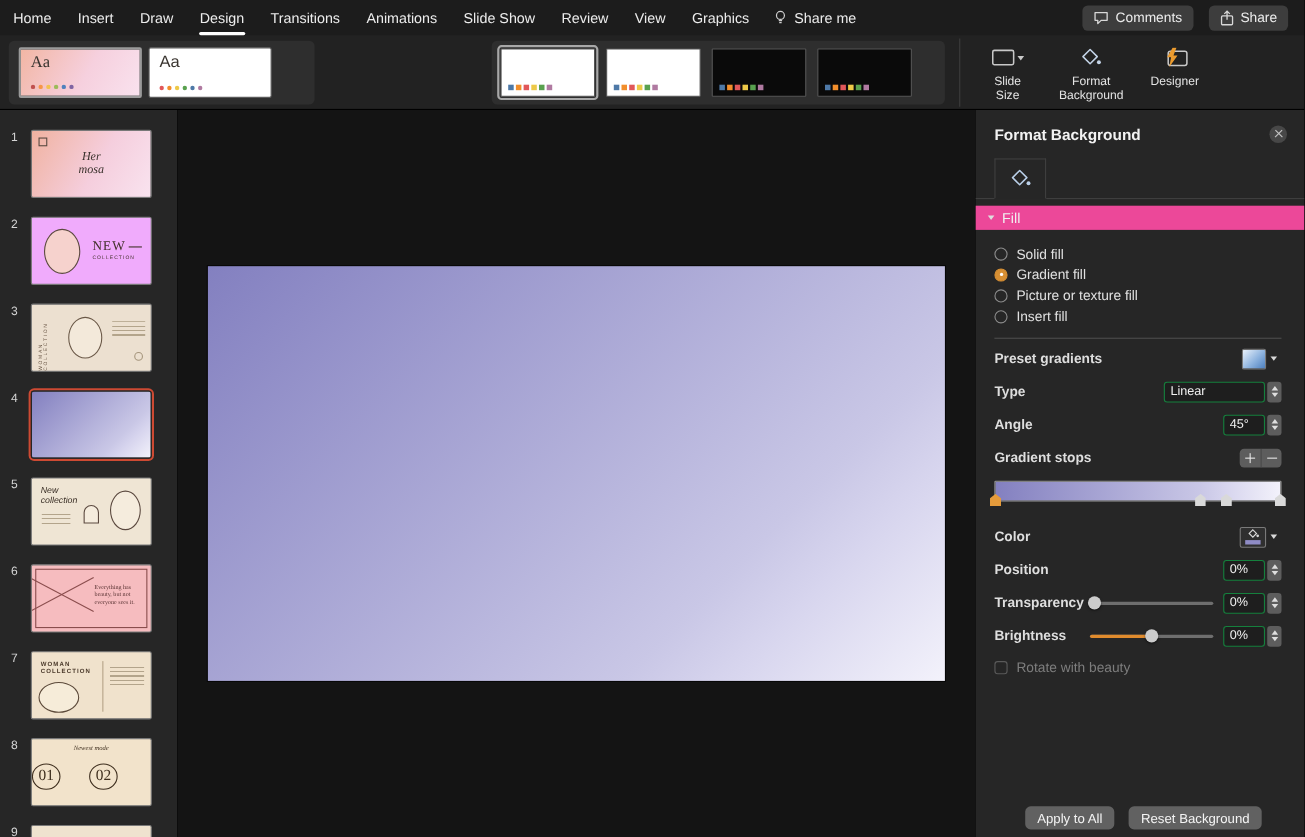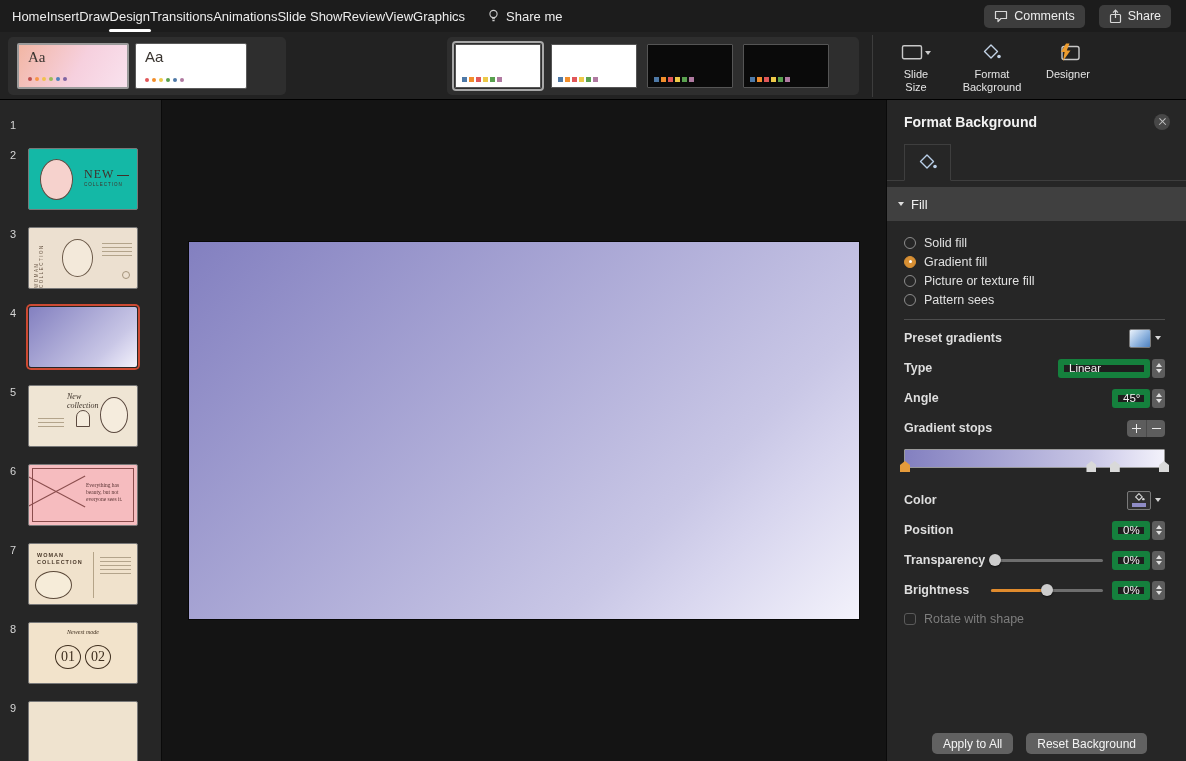--- a/index.html
+++ b/index.html
@@ -5,21 +5,21 @@
   * { margin:0; padding:0; box-sizing:border-box; }
   html,body { background:#000; }
   .app {
     position:relative; width:1186px; height:761px; overflow:hidden;
     background:#1c1c1c; font-family:"Liberation Sans", sans-serif; color:#e8e8e8;
     -webkit-font-smoothing:antialiased;
   }
 
   
   .menubar { height:32px; display:flex; align-items:center; padding:0 15px 0 12px; background:#1c1c1c; }
-  .menu-items { display:flex; align-items:center; font-size:13px; }
+  .menu-items { display:flex; align-items:center; gap:24px; font-size:13px; }
   .menu-item { position:relative; color:#ececec; cursor:default; white-space:nowrap; }
   .menu-item.active::after { content:""; position:absolute; left:-1px; right:-1px; bottom:-8px; height:2.5px; background:#ffffff; border-radius:2px; }
   .tellme { display:flex; align-items:center; gap:6px; margin-left:22px; font-size:13px; color:#ececec; }
   .menubar-right { margin-left:auto; display:flex; align-items:center; gap:14px; }
   .mbtn { display:flex; align-items:center; gap:6px; height:23px; padding:0 10px; background:#3d3d3d; border-radius:5px; font-size:12.5px; color:#ececec; }
 
   
   .ribbon { height:68px; background:#222222; border-bottom:1px solid #000; display:flex; align-items:center; padding:0 8px; }
   .theme-group { width:278px; height:58px; background:#2e2e2e; border-radius:5px; display:flex; align-items:center; gap:6px; padding:6px 9px; }
   .theme-card { position:relative; width:112px; height:46px; border-radius:2px; }
@@ -54,53 +54,53 @@
   .slide-item { display:flex; margin-bottom:17px; padding-left:7px; }
   .slide-num { width:21px; font-size:11px; color:#d5d5d5; padding-top:1px; text-align:left; padding-left:3px; }
   .thumb { position:relative; width:110px; height:62px; border:1px solid #787878; border-radius:2px; overflow:hidden; background:#fff; flex:none; }
   .thumb.sel4 { border:1px solid #262626; box-shadow:0 0 0 2px #cd4a33; border-radius:3px; }
 
   .t1 { background:linear-gradient(120deg,#f0b2a0,#f5cedd 55%,#f9e3ef); }
   .t1-logo { position:absolute; left:6px; top:6px; width:8px; height:8px; border:1px solid #5a4a42; }
   .t1-txt { position:absolute; left:50%; top:50%; transform:translate(-50%,-50%); width:40px; text-align:center;
             font-family:"Liberation Serif", serif; font-style:italic; font-size:11px; line-height:1.05; color:#3c332e; }
 
-  .t2 { background:#14b8a6; }
+  .t2 { background:#f0abfc; }
   .t2-oval { position:absolute; left:11px; top:10px; width:33px; height:41px; border:1px solid #5c4a40; border-radius:50%; background:#f6d2cd; }
   .t2-new { position:absolute; left:55px; top:18px; font-family:"Liberation Serif", serif; font-size:12px; letter-spacing:1px; color:#42302a; }
   .t2-new::after { content:""; display:inline-block; width:12px; height:1px; background:#42302a; vertical-align:middle; margin-left:3px; }
   .t2-col { position:absolute; left:55px; top:33px; font-size:4.5px; letter-spacing:1px; color:#42302a; }
 
   .t3 { background:#ece0d0; }
   .t3-vert { position:absolute; left:5px; top:8px; writing-mode:vertical-rl; transform:rotate(180deg); font-size:4.5px; letter-spacing:1.5px; color:#6b5948; }
   .t3-oval { position:absolute; left:33px; top:11px; width:31px; height:38px; border:1px solid #6b5948; border-radius:50%; background:#f3e9da; }
   .t3-lines { position:absolute; left:73px; top:15px; width:30px; height:16px; background:repeating-linear-gradient(#b3a48b 0 1px, transparent 1px 4px); }
   .t3-dot { position:absolute; right:7px; bottom:9px; width:8px; height:8px; border:1px solid #a5957c; border-radius:50%; }
 
   .t5 { background:#efe5d4; }
-  .t5-txt { position:absolute; left:8px; top:7px; width:40px; font-family:Liberation Serif, serif; font-style:italic; font-size:8px; line-height:1.1; color:#3a2f26;margin-left:30px; }
+  .t5-txt { position:absolute; left:8px; top:7px; width:40px; font-family:Liberation Sans, sans-serif; font-style:italic; font-size:8px; line-height:1.1; color:#3a2f26; }
   .t5-lines { position:absolute; left:9px; top:32px; width:26px; height:12px; background:repeating-linear-gradient(#b3a48b 0 1px, transparent 1px 4px); }
   .t5-arch { position:absolute; left:47px; top:24px; width:14px; height:17px; border:1px solid #5c4a40; border-radius:7px 7px 0 0; background:#f5ecdd; }
   .t5-oval { position:absolute; right:9px; top:11px; width:28px; height:36px; border:1px solid #5c4a40; border-radius:50%; background:#f5ecdd; }
 
   .t6 { background:#f6bcbf; }
   .t6::before { content:""; position:absolute; inset:3px; border:1px solid #8a4d4d; }
   .t6-diag { position:absolute; left:-6px; top:26px; width:66px; height:1px; background:#8a4d4d; transform:rotate(-28deg); }
   .t6-diag2 { position:absolute; left:-6px; top:26px; width:66px; height:1px; background:#8a4d4d; transform:rotate(28deg); }
   .t6-txt { position:absolute; right:8px; top:17px; width:43px; font-size:5.5px; line-height:1.25; color:#5a3434; font-family:"Liberation Serif", serif; }
 
   .t7 { background:#f0e2cc; }
   .t7-title { position:absolute; left:8px; top:8px; width:36px; font-size:5.5px; font-weight:bold; letter-spacing:1px; line-height:1.3; color:#4a392a; }
   .t7-oval { position:absolute; left:6px; bottom:5px; width:37px; height:28px; border:1px solid #5c4a3a; border-radius:50%; background:#f6ecd9; }
   .t7-vline { position:absolute; left:64px; top:8px; width:1px; height:46px; background:#b5a488; }
   .t7-lines { position:absolute; left:71px; top:13px; width:31px; height:20px; background:repeating-linear-gradient(#b3a48b 0 1px, transparent 1px 4px); }
 
   .t8 { background:#f2e3cb; }
   .t8-top { position:absolute; left:0; right:0; top:6px; text-align:center; font-family:"Liberation Serif", serif; font-style:italic; font-size:6px; color:#3f2f1f; }
-  .t8-nums { position:absolute; left:0; right:0; top:22px; display:flex; justify-content:center; gap:4px; }
+  .t8-nums { position:absolute; left:0; right:0; top:22px; display:flex; gap:26px; }
   .t8-n { display:flex; align-items:center; justify-content:center; width:26px; height:24px; border:1px solid #3f2f1f; border-radius:50%;
           font-family:"Liberation Serif", serif; font-size:14px; color:#3f2f1f; }
 
   .t9 { background:#efe3cf; }
 
   
   .canvas { flex:1; background:#141414; display:flex; align-items:center; justify-content:center; }
   .slide-surface { width:670px; height:377px; box-shadow:0 0 0 1px rgba(0,0,0,.65); }
 
   
@@ -108,41 +108,41 @@
   .pane-title-row { display:flex; align-items:center; justify-content:space-between; padding:14px 16px 0 17px; }
   .pane-title { font-size:14px; font-weight:bold; color:#f2f2f2; }
   .close-btn { position:relative; width:16px; height:16px; border-radius:50%; background:#474747; }
   .close-btn::before,.close-btn::after { content:""; position:absolute; left:3.5px; top:7.2px; width:9px; height:1.4px; background:#c4c4c4; }
   .close-btn::before { transform:rotate(45deg); } .close-btn::after { transform:rotate(-45deg); }
 
   .tab-strip { margin-top:14px; height:37px; border-bottom:1px solid #3e3e3e; }
   .pane-tab { margin-left:17px; width:47px; height:37px; border:1px solid #3e3e3e; border-bottom:1px solid #262626; background:#262626;
               display:flex; align-items:center; justify-content:center; }
 
-  .fill-header { margin-top:6px; height:34px; background:#404040; display:flex; align-items:center; gap:7px; padding-left:11px; font-size:13px; color:#f0f0f0; }
+  .fill-header { margin-top:6px; height:22px; background:#ec4899; display:flex; align-items:center; gap:7px; padding-left:11px; font-size:13px; color:#f0f0f0; }
   .fill-header .chev { border-top-color:#dedede; }
 
   .fill-options { padding:12px 20px 0 17px; }
   .opt-row { display:flex; align-items:center; height:19px; }
   .radio { width:12px; height:12px; border:1px solid #8c8c8c; border-radius:50%; margin-right:8px; flex:none; position:relative; background:transparent; }
   .radio.sel { background:#d78f33; border-color:#d78f33; }
   .radio.sel::after { content:""; position:absolute; left:3.5px; top:3.5px; width:3px; height:3px; border-radius:50%; background:#fff; }
   .checkbox { width:12px; height:12px; border:1px solid #8c8c8c; border-radius:3px; margin-right:8px; flex:none; background:transparent; }
   .checkbox.dis { border-color:#5a5a5a; }
   .opt-label { font-size:12.5px; color:#e0e0e0; }
   .chk-row { margin-top:5px; }
 
   .pane-body { padding:0 21px 0 17px; }
   .divider { border:none; border-top:1px solid #4d4d4d; margin:10px 0 3px; }
 
   .prow { display:flex; align-items:center; height:30px; }
   .prow .plabel { color:#dedede;font-weight:bold; }
   .prow .ctrl { margin-left:auto; display:flex; align-items:center; }
 
-  .field { height:19px; background:#1e1e1e; border:6px solid #15803d; border-radius:3px; color:#f0f0f0; font-size:11.5px; display:flex; align-items:center; padding:0 5px; }
+  .field { height:19px; background:#1e1e1e; border:1px solid #15803d; border-radius:3px; color:#f0f0f0; font-size:11.5px; display:flex; align-items:center; padding:0 5px; }
   .field.w-small { width:38px; }
   .field.w-type { width:92px; }
   .stepper { width:13px; height:19px; margin-left:2px; background:#5d5d5d; border-radius:3px; display:flex; flex-direction:column; align-items:center; justify-content:center; gap:2.5px; }
   .tri-up { width:0; height:0; border-left:3px solid transparent; border-right:3px solid transparent; border-bottom:4px solid #dedede; }
   .tri-dn { width:0; height:0; border-left:3px solid transparent; border-right:3px solid transparent; border-top:4px solid #dedede; }
 
   .grad-swatch { width:22px; height:19px; border:1px solid #7a7a7a; border-radius:2px; background:linear-gradient(135deg,#eaf2fb,#8fb4df 55%,#4d80bf); }
   .dd-chev { width:14px; height:19px; display:flex; align-items:center; justify-content:center; }
   .dd-chev .chev { border-top-color:#d8d8d8; }
 
@@ -329,20 +329,24 @@
       </div>
     </div>
   </div>
 
   <div class="content">
 
     <aside class="slide-panel">
 
       <div class="slide-item">
         <span class="slide-num">1</span>
+        <div class="thumb t1">
+          <span class="t1-logo"></span>
+          <div class="t1-txt">Her mosa</div>
+        </div>
       </div>
 
       <div class="slide-item">
         <span class="slide-num">2</span>
         <div class="thumb t2">
           <span class="t2-oval"></span>
           <div class="t2-new">NEW</div>
           <div class="t2-col">COLLECTION</div>
         </div>
       </div>
@@ -444,21 +448,21 @@
         <div class="opt-row">
           <span class="radio sel"></span>
           <span class="opt-label">Gradient fill</span>
         </div>
         <div class="opt-row">
           <span class="radio"></span>
           <span class="opt-label">Picture or texture fill</span>
         </div>
         <div class="opt-row">
           <span class="radio"></span>
-          <span class="opt-label">Pattern sees</span>
+          <span class="opt-label">Insert fill</span>
         </div>
       </div>
 
       <div class="pane-body">
         <hr class="divider">
 
         <div class="prow">
           <span class="plabel">Preset gradients</span>
           <span class="ctrl">
             <span class="grad-swatch"></span>
@@ -566,21 +570,21 @@
             <span class="field w-small">0%</span>
             <span class="stepper">
                 <span class="tri-up"></span>
                 <span class="tri-dn"></span>
               </span>
           </span>
         </div>
 
         <div class="rotate-row">
           <span class="checkbox dis"></span>
-          <span class="opt-label">Rotate with shape</span>
+          <span class="opt-label">Rotate with beauty</span>
         </div>
       </div>
 
       <div class="pane-buttons">
         <span class="pbtn">Apply to All</span>
         <span class="pbtn">Reset Background</span>
       </div>
 
     </aside>
   </div>

